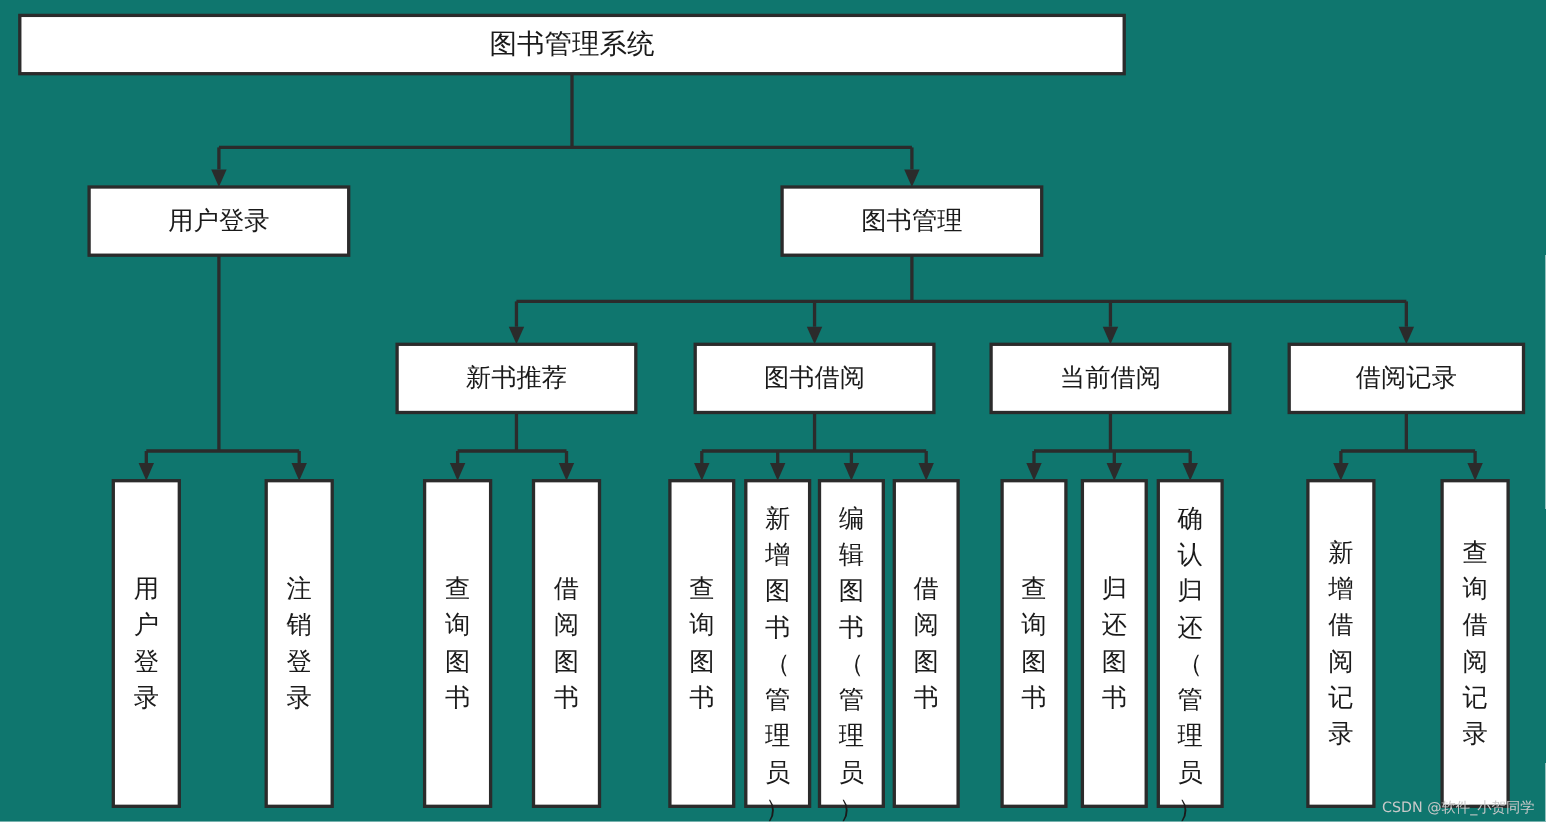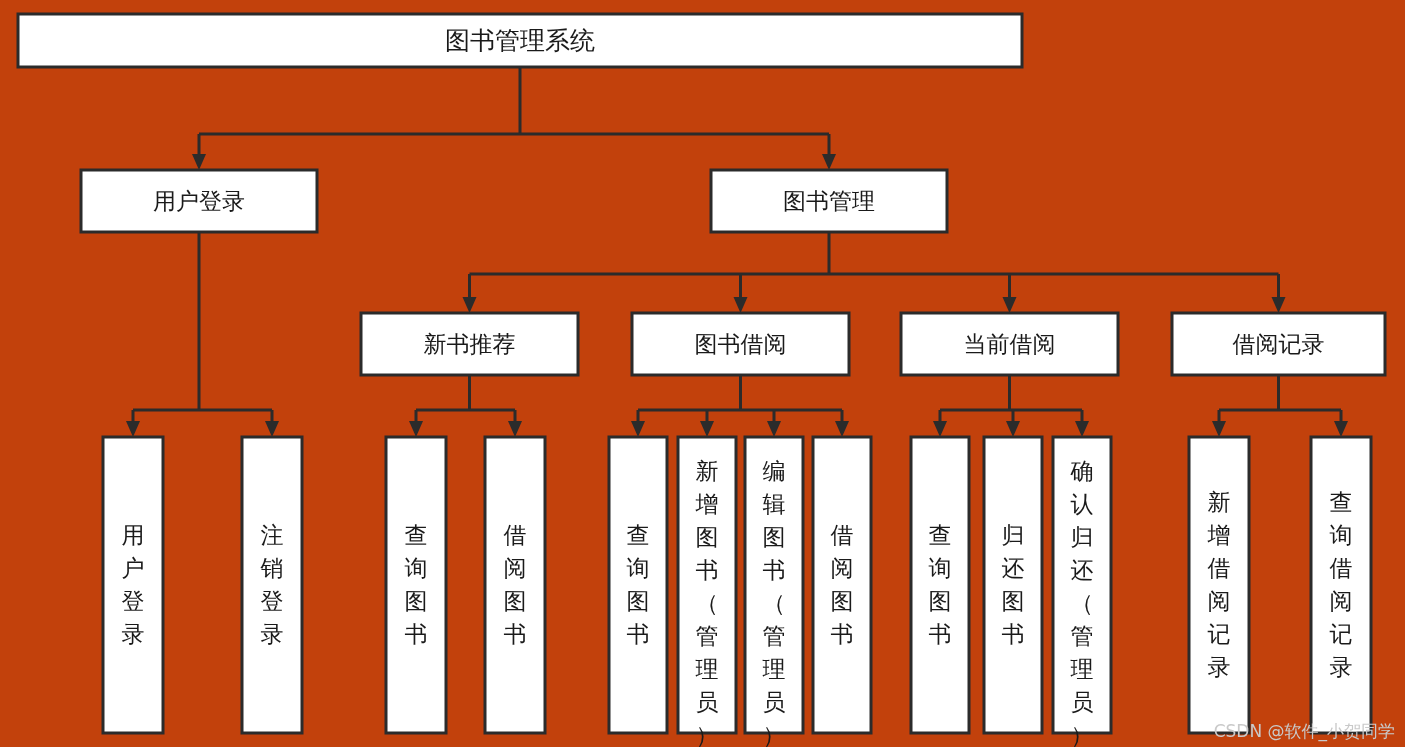--- a/index.html
+++ b/index.html
@@ -7,21 +7,21 @@
     padding: 0;
     background: #ffffff;
   }
   body {
     font-family: "DejaVu Sans", "Liberation Sans", sans-serif;
   }
   #diagram-root {
     position: relative;
     width: 1405px;
     height: 747px;
-    background: #c2410c;
+    background: #0f766e;
     overflow: hidden;
   }
   svg.flow {
     position: absolute;
     top: 0;
     left: 0;
     width: 1405px;
     height: 747px;
   }
   .node-rect {
@@ -52,21 +52,21 @@
   }
   .arrow-head {
     fill: #2b2b2b;
     stroke: none;
   }
   .watermark {
     position: absolute;
     right: 10px;
     bottom: 4px;
     color: #c9c9c9;
-    font-size: 17px;
+    font-size: 13px;
     font-family: "DejaVu Sans", "Liberation Sans", sans-serif;
     white-space: nowrap;
     user-select: none;
   }
 </style>
 </head>
 <body>
 
 <div id="diagram-root">
 

